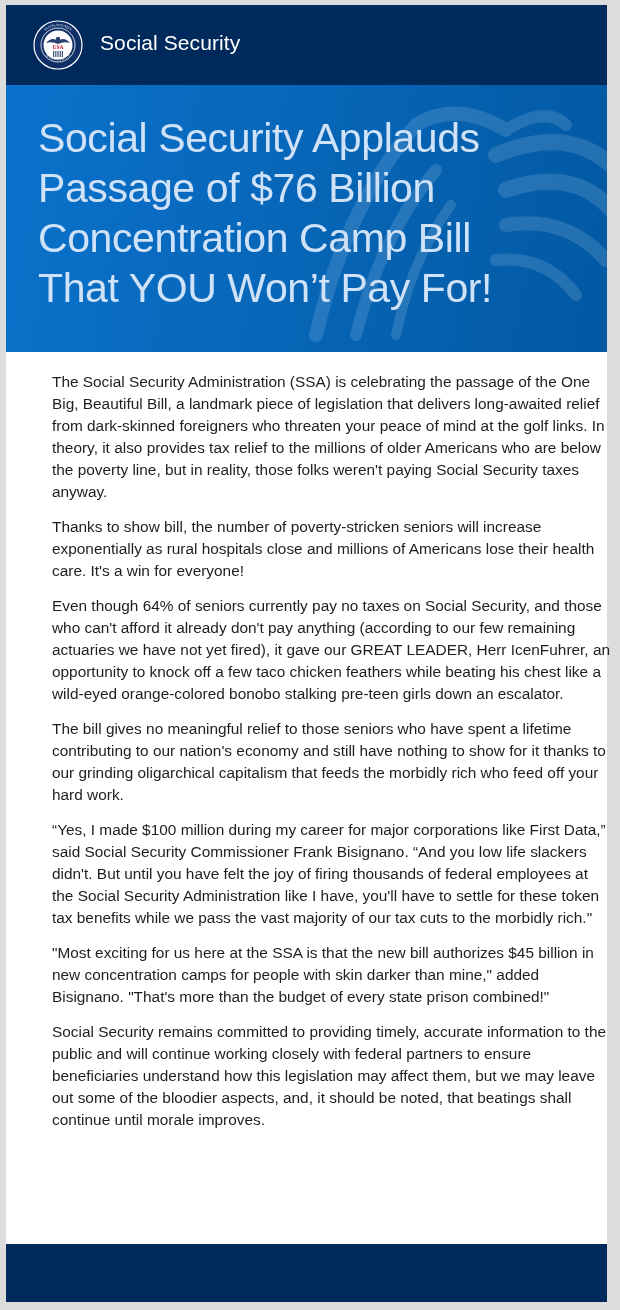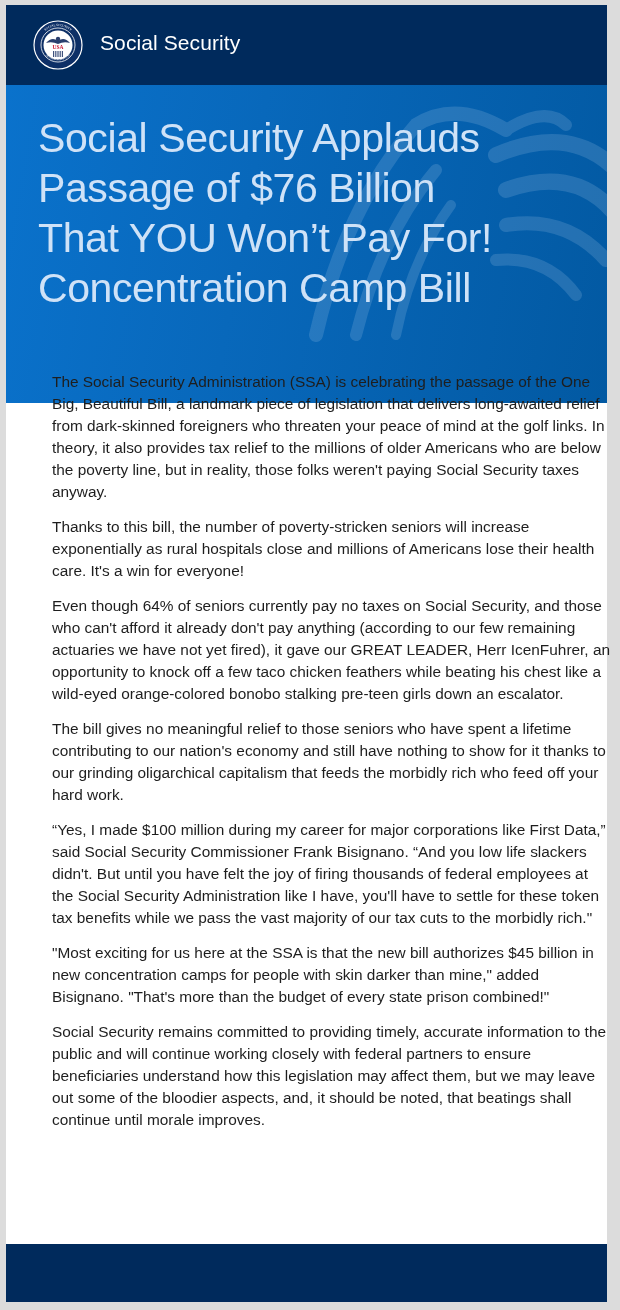--- a/index.html
+++ b/index.html
@@ -25,21 +25,21 @@
     position: absolute; left: 27px; top: 15px;
     width: 50px; height: 50px;
   }
   .brand {
     position: absolute; left: 94px; top: 26px;
     color: #ffffff; font-size: 21px;
     letter-spacing: 0.1px;
   }
   .banner {
     position: absolute; left: 0; top: 80px;
-    width: 601px; height: 318px;
+    width: 601px; height: 267px;
     background: linear-gradient(100deg, #0a72cc 0%, #0868bb 40%, #0259a2 100%);
     overflow: hidden;
   }
   .eagle {
     position: absolute; left: 200px; top: 0px;
     width: 410px; height: 267px;
     opacity: 0.16;
   }
   .headline {
     position: absolute; left: 32px; top: 28px;
@@ -104,28 +104,28 @@
         <path d="M300 45 Q340 20 360 40" stroke-width="12"></path>
         <path d="M290 70 Q360 40 405 80" stroke-width="16"></path>
         <path d="M300 105 Q370 80 410 130" stroke-width="16"></path>
         <path d="M300 140 Q360 130 400 175" stroke-width="14"></path>
         <path d="M290 175 Q340 170 370 210" stroke-width="12"></path>
       </g>
     </svg>
     <h1 class="headline">
       <div>Social Security Applauds</div>
       <div>Passage of $76 Billion</div>
+      <div>Concentration Camp Bill</div>
       <div>That YOU Won’t Pay For!</div>
-      <div>Concentration Camp Bill</div>
     </h1>
   </div>
 
   <div class="body">
     <p>The Social Security Administration (SSA) is celebrating the passage of the One Big, Beautiful Bill, a landmark piece of legislation that delivers long-awaited relief from dark-skinned foreigners who threaten your peace of mind at the golf links. In theory, it also provides tax relief to the millions of older Americans who are below the poverty line, but in reality, those folks weren't paying Social Security taxes anyway.</p>
-    <p>Thanks to this bill, the number of poverty-stricken seniors will increase exponentially as rural hospitals close and millions of Americans lose their health care. It's a win for everyone!</p>
+    <p>Thanks to show bill, the number of poverty-stricken seniors will increase exponentially as rural hospitals close and millions of Americans lose their health care. It's a win for everyone!</p>
     <p>Even though 64% of seniors currently pay no taxes on Social Security, and those who can't afford it already don't pay anything (according to our few remaining actuaries we have not yet fired), it gave our GREAT LEADER, Herr IcenFuhrer, an opportunity to knock off a few taco chicken feathers while beating his chest like a wild-eyed orange-colored bonobo stalking pre-teen girls down an escalator.</p>
     <p>The bill gives no meaningful relief to those seniors who have spent a lifetime contributing to our nation's economy and still have nothing to show for it thanks to our grinding oligarchical capitalism that feeds the morbidly rich who feed off your hard work.</p>
     <p>“Yes, I made $100 million during my career for major corporations like First Data,” said Social Security Commissioner Frank Bisignano. “And you low life slackers didn't. But until you have felt the joy of firing thousands of federal employees at the Social Security Administration like I have, you'll have to settle for these token tax benefits while we pass the vast majority of our tax cuts to the morbidly rich."</p>
     <p>"Most exciting for us here at the SSA is that the new bill authorizes $45 billion in new concentration camps for people with skin darker than mine," added Bisignano. "That's more than the budget of every state prison combined!"</p>
     <p>Social Security remains committed to providing timely, accurate information to the public and will continue working closely with federal partners to ensure beneficiaries understand how this legislation may affect them, but we may leave out some of the bloodier aspects, and, it should be noted, that beatings shall continue until morale improves.</p>
   </div>
 
   <div class="footer"></div>
 </div>
 

